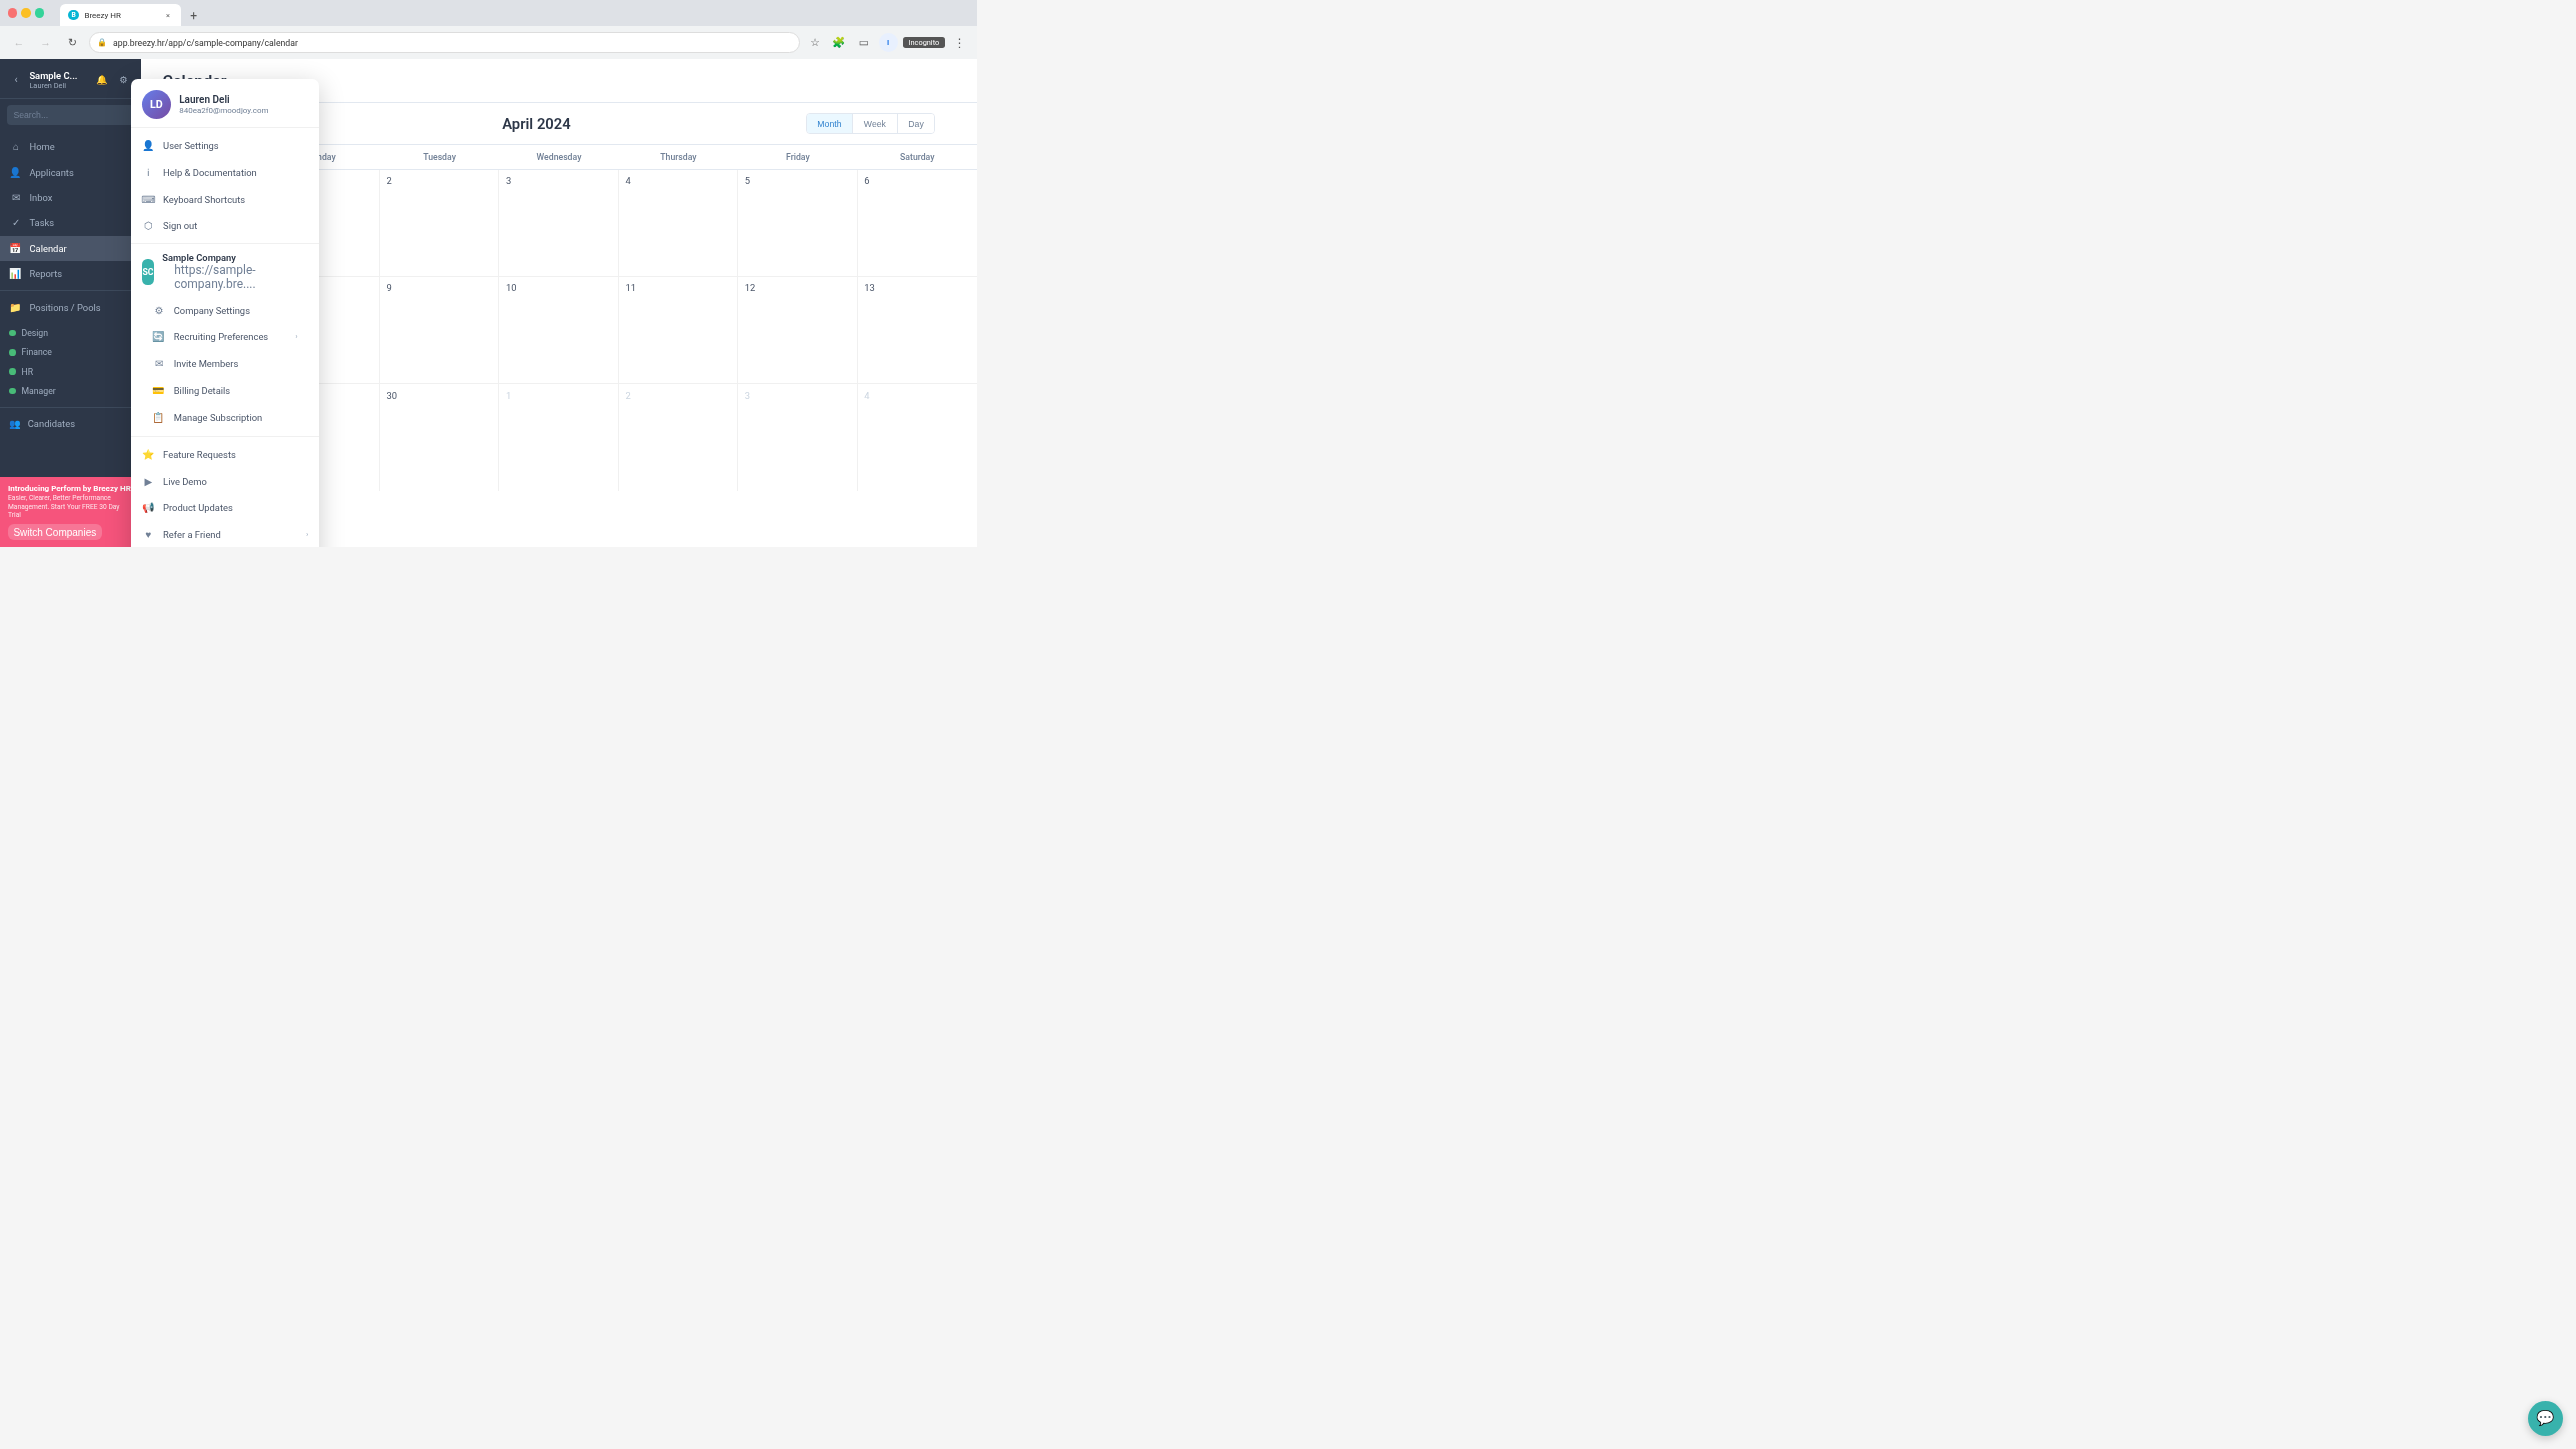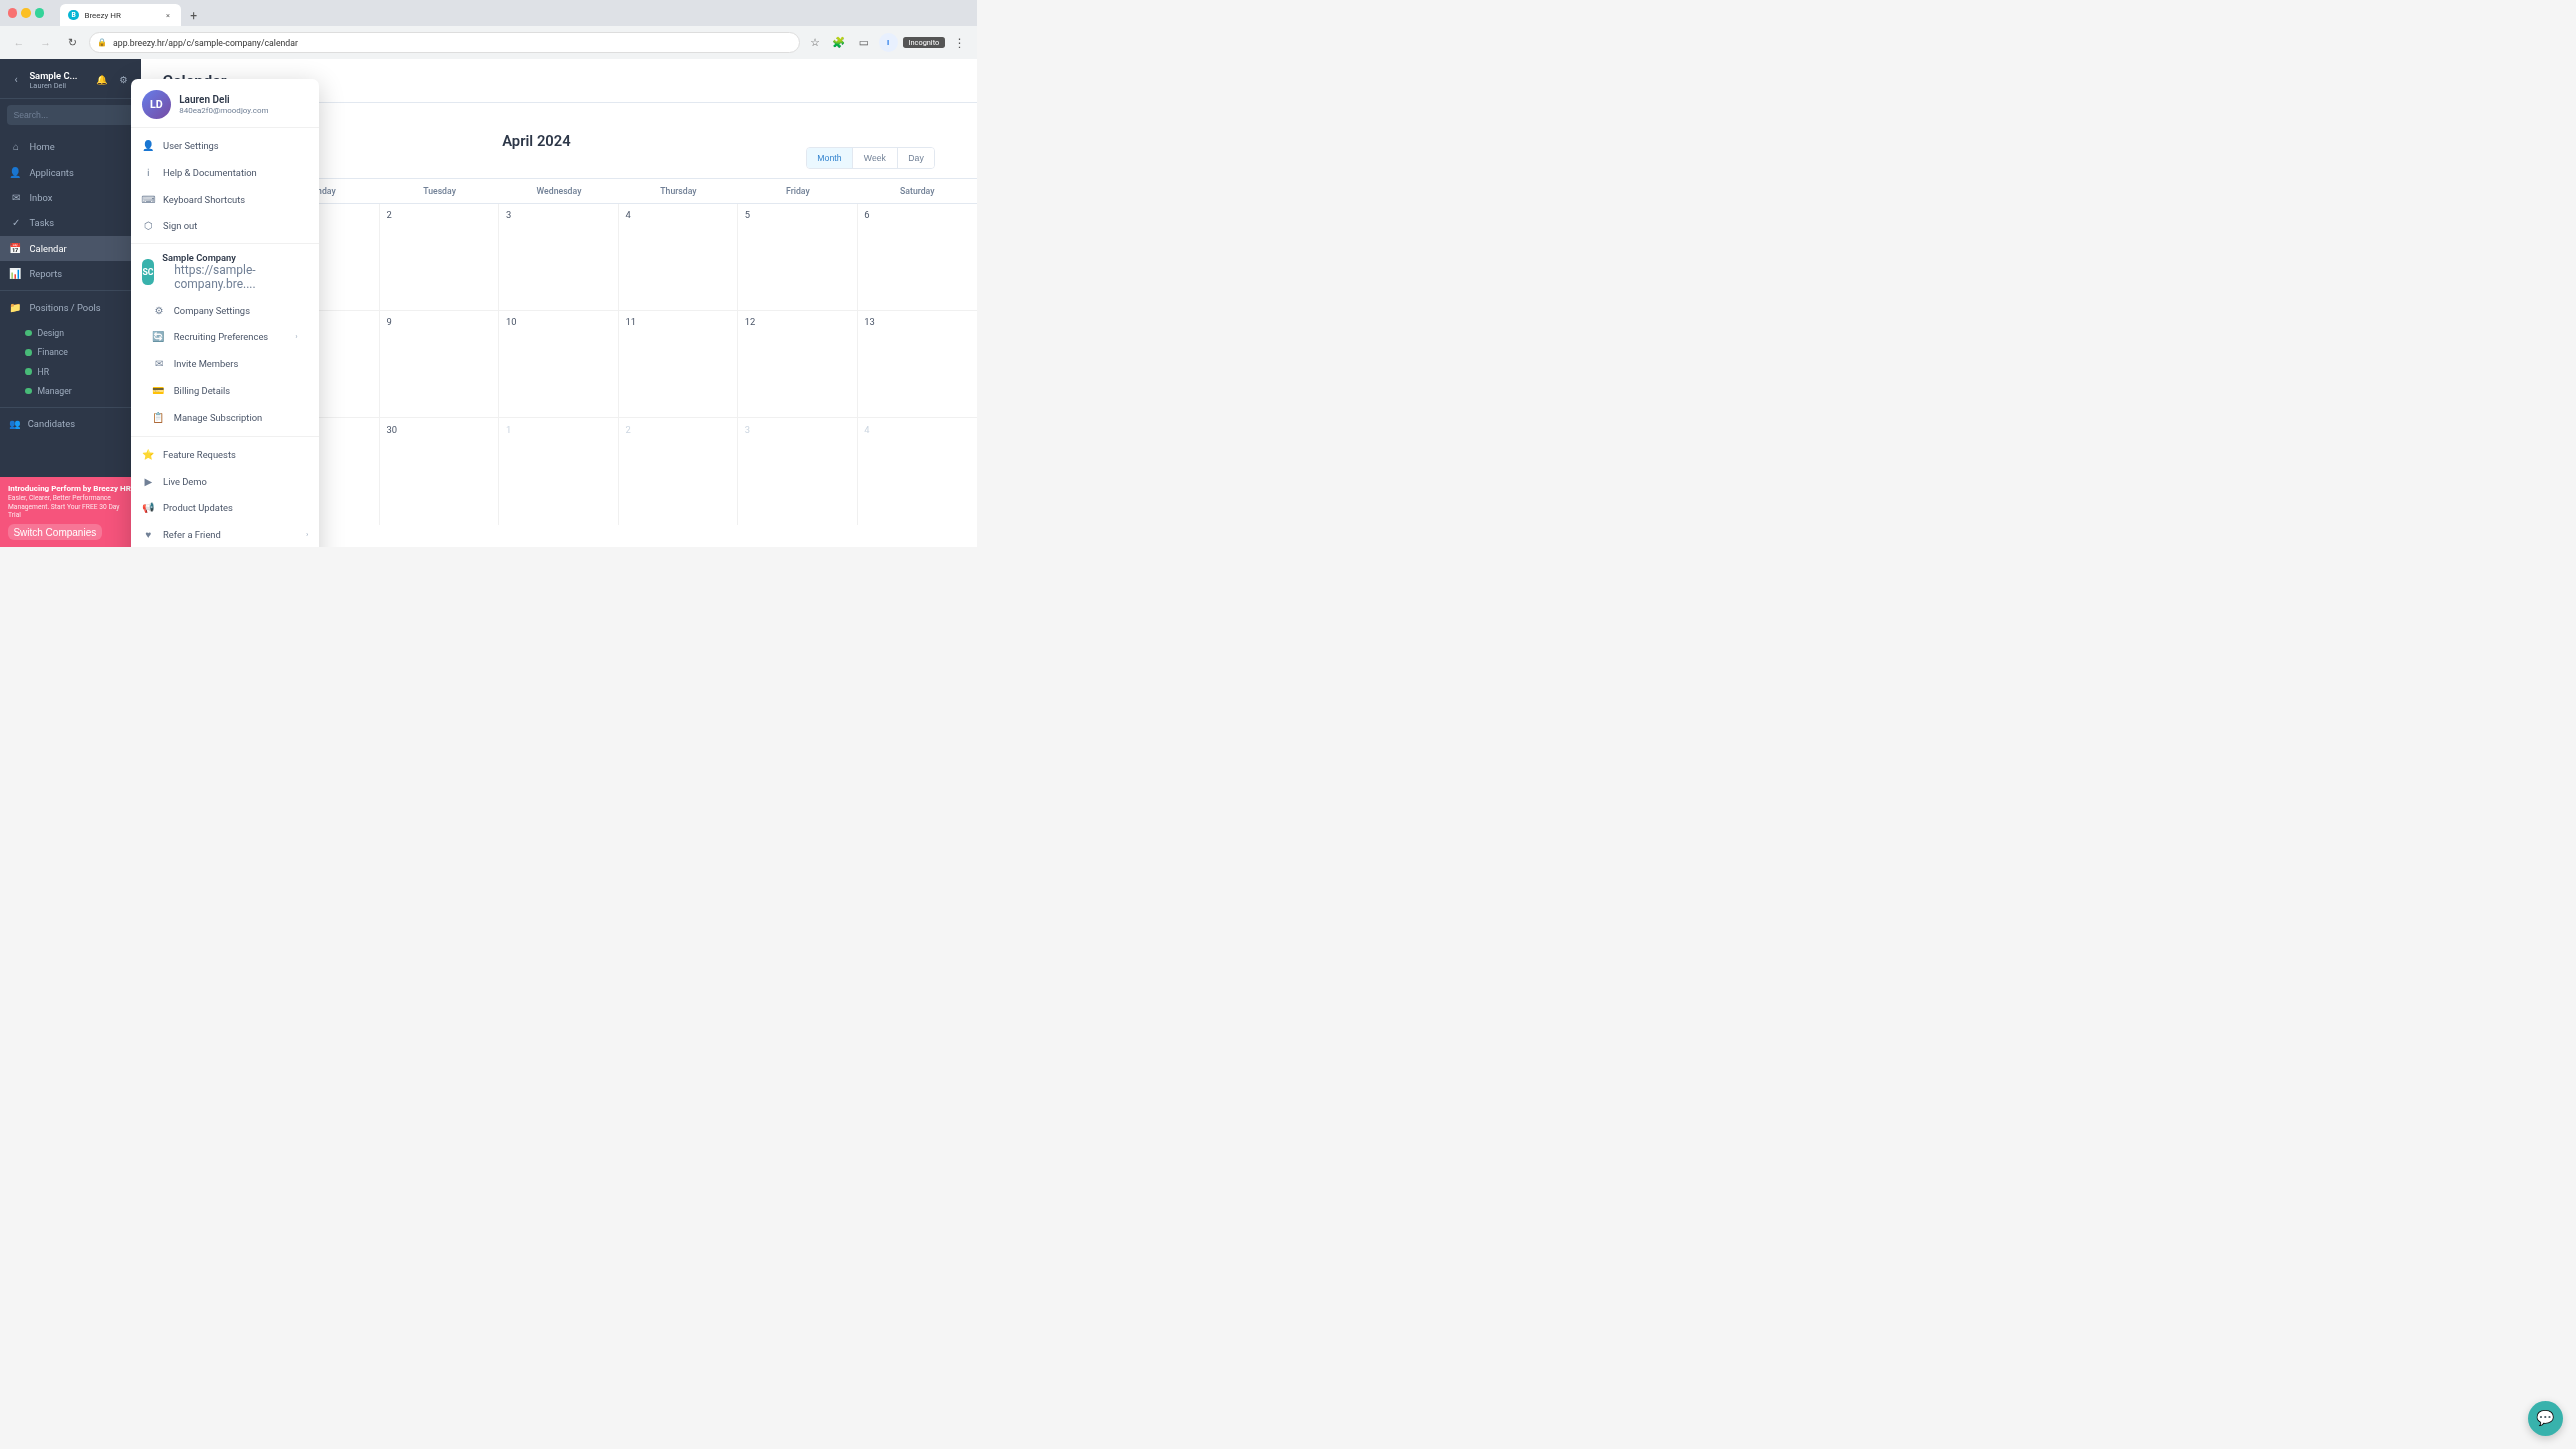--- a/index.html
+++ b/index.html
@@ -271,21 +271,21 @@
       flex-shrink: 0;
     }
     .nav-item .nav-label { flex: 1; }
 
     .section-divider {
       height: 0.7px;
       background: #3d4a5c;
       margin: 4px 0;
     }
 
-    .team-section { padding: 2.7px 0; margin-left: 16px; }
+    .team-section { padding: 2.7px 0; }
     .team-item {
       display: flex;
       align-items: center;
       padding: 4.7px 9.4px;
       cursor: pointer;
       gap: 5.4px;
       color: #a0aec0;
       font-size: 8.7px;
     }
     .team-dot {
@@ -389,21 +389,20 @@
       font-weight: 600;
       color: #2d3748;
       flex: 1;
       text-align: center;
     }
     .view-switcher {
       display: flex;
       border: 0.7px solid #e2e8f0;
       border-radius: 4px;
       overflow: hidden;
-      margin-top: 35px;
     }
     .view-btn {
       padding: 4.7px 10.7px;
       font-size: 8.7px;
       cursor: pointer;
       color: #718096;
       border: none;
       background: white;
       border-right: 0.7px solid #e2e8f0;
     }

